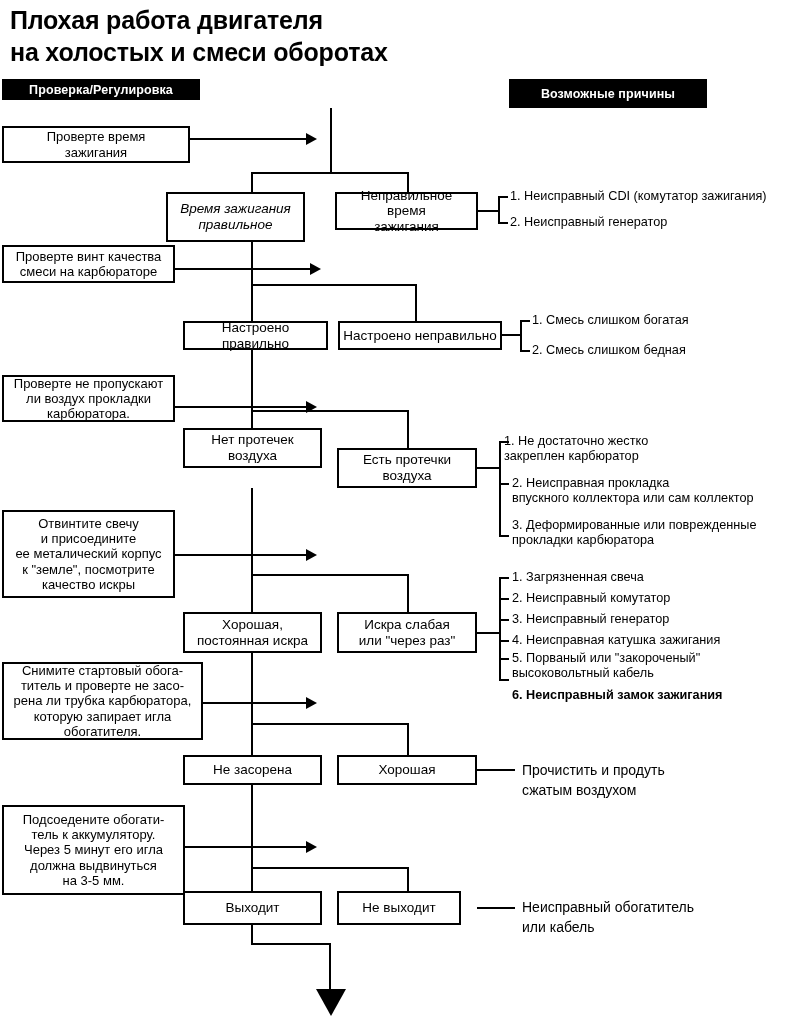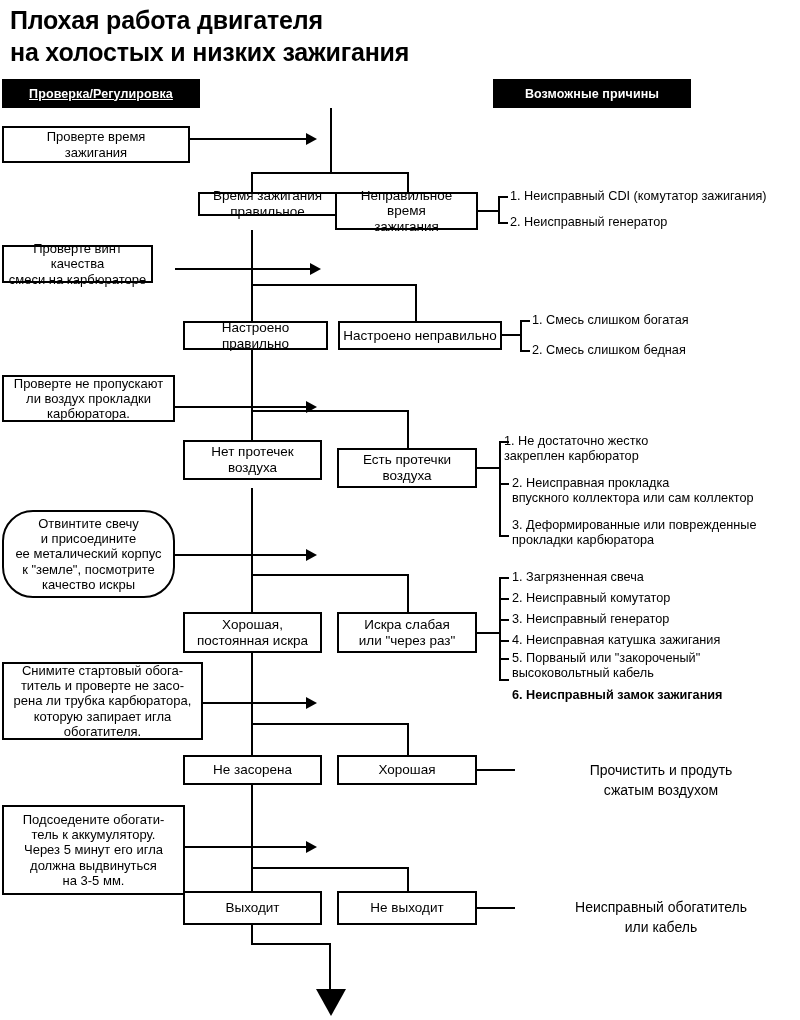--- a/index.html
+++ b/index.html
@@ -100,35 +100,35 @@
     font-size: 12.7px;
     line-height: 1.2;
     white-space: pre-line;
     text-align: left;
   }
   .cause-plain {
     position: absolute;
     font-size: 14px;
     line-height: 1.45;
     white-space: pre-line;
-    text-align: center;
+    text-align: left;
   }
 </style>
 </head>
 <body>
 
 <div class="canvas">
 
   <div class="title">
     <span>Плохая работа двигателя</span>
-    <span class="l2">на холостых и низких зажигания</span>
+    <span class="l2">на холостых и смеси оборотах</span>
   </div>
 
-  <div class="hdr" style="left:2px; top:79px; width:198px; height:29px;text-decoration:underline;">Проверка/Регулировка</div>
-  <div class="hdr" style="left:493px; top:79px; width:198px; height:29px;">Возможные причины</div>
+  <div class="hdr" style="left:2px; top:79px; width:198px; height:21px;">Проверка/Регулировка</div>
+  <div class="hdr" style="left:509px; top:79px; width:198px; height:29px;">Возможные причины</div>
 
   <div class="vline" style="left:330px; top:108px; height:66px;"></div>
 
   <div class="hline" style="left:251px; top:172px; width:158px;"></div>
   <div class="vline" style="left:251px; top:172px; height:22px;"></div>
   <div class="vline" style="left:407px; top:172px; height:22px;"></div>
 
   <div class="vline" style="left:251px; top:230px; height:56px;"></div>
 
   <div class="hline" style="left:251px; top:284px; width:166px;"></div>
@@ -162,32 +162,32 @@
   <div class="vline" style="left:251px; top:925px; height:20px;"></div>
   <div class="hline" style="left:251px; top:943px; width:80px;"></div>
   <div class="vline" style="left:329px; top:943px; height:48px;"></div>
   <div class="bigarrow" style="left:316px; top:989px;"></div>
 
   <div class="box" style="left:2px; top:126px; width:188px; height:37px;">Проверте время
 зажигания</div>
   <div class="hline" style="left:190px; top:138px; width:118px;"></div>
   <div class="arrow" style="left:306px; top:133px;"></div>
 
-  <div class="box" style="left:2px; top:245px; width:151px; height:38px;">Проверте винт качества
+  <div class="box" style="left:2px; top:245px; width:173px; height:38px;">Проверте винт качества
 смеси на карбюраторе</div>
   <div class="hline" style="left:175px; top:268px; width:137px;"></div>
   <div class="arrow" style="left:310px; top:263px;"></div>
 
   <div class="box" style="left:2px; top:375px; width:173px; height:47px;">Проверте не пропускают
 ли воздух прокладки
 карбюратора.</div>
   <div class="hline" style="left:175px; top:406px; width:133px;"></div>
   <div class="arrow" style="left:306px; top:401px;"></div>
 
-  <div class="box" style="left:2px; top:510px; width:173px; height:88px;border-radius:31px;">Отвинтите свечу
+  <div class="box" style="left:2px; top:510px; width:173px; height:88px;">Отвинтите свечу
 и присоедините
 ее металический корпус
 к "земле", посмотрите
 качество искры</div>
   <div class="hline" style="left:175px; top:554px; width:133px;"></div>
   <div class="arrow" style="left:306px; top:549px;"></div>
 
   <div class="box" style="left:2px; top:662px; width:201px; height:78px;">Снимите стартовый обога-
 титель и проверте не засо-
 рена ли трубка карбюратора,
@@ -197,42 +197,42 @@
   <div class="arrow" style="left:306px; top:697px;"></div>
 
   <div class="box" style="left:2px; top:805px; width:183px; height:90px;">Подсоедените обогати-
 тель к аккумулятору.
 Через 5 минут его игла
 должна выдвинуться
 на 3-5 мм.</div>
   <div class="hline" style="left:185px; top:846px; width:123px;"></div>
   <div class="arrow" style="left:306px; top:841px;"></div>
 
-  <div class="box sym" style="left:198px; top:192px; width:139px; height:24px;">Время зажигания
+  <div class="box sym" style="left:166px; top:192px; width:139px; height:50px;font-style:italic;">Время зажигания
 правильное</div>
   <div class="box sym" style="left:335px; top:192px; width:143px; height:38px;">Неправильное время
 зажигания</div>
 
   <div class="hline" style="left:478px; top:210px; width:22px;"></div>
   <div class="vline" style="left:498px; top:196px; height:28px;"></div>
   <div class="hline" style="left:498px; top:196px; width:10px;"></div>
   <div class="hline" style="left:498px; top:222px; width:10px;"></div>
   <div class="cause" style="left:510px; top:189px; width:290px;">1. Неисправный CDI (комутатор зажигания)</div>
   <div class="cause" style="left:510px; top:215px; width:290px;">2. Неисправный генератор</div>
 
   <div class="box sym" style="left:183px; top:321px; width:145px; height:29px;">Настроено правильно</div>
   <div class="box sym" style="left:338px; top:321px; width:164px; height:29px;">Настроено неправильно</div>
   <div class="hline" style="left:502px; top:334px; width:20px;"></div>
   <div class="vline" style="left:520px; top:320px; height:32px;"></div>
   <div class="hline" style="left:520px; top:320px; width:10px;"></div>
   <div class="hline" style="left:520px; top:350px; width:10px;"></div>
   <div class="cause" style="left:532px; top:313px; width:268px;">1. Смесь слишком богатая</div>
   <div class="cause" style="left:532px; top:343px; width:268px;">2. Смесь слишком бедная</div>
 
-  <div class="box sym" style="left:183px; top:440px; width:139px; height:40px;">Нет протечек
+  <div class="box sym" style="left:183px; top:428px; width:139px; height:40px;">Нет протечек
 воздуха</div>
   <div class="box sym" style="left:337px; top:448px; width:140px; height:40px;">Есть протечки
 воздуха</div>
   <div class="hline" style="left:477px; top:467px; width:24px;"></div>
   <div class="vline" style="left:499px; top:441px; height:96px;"></div>
   <div class="hline" style="left:499px; top:441px; width:10px;"></div>
   <div class="hline" style="left:499px; top:483px; width:10px;"></div>
   <div class="hline" style="left:499px; top:535px; width:10px;"></div>
   <div class="cause" style="left:504px; top:434px; width:288px;">1. Не достаточно жестко
 закреплен карбюратор</div>
@@ -261,18 +261,18 @@
      высоковольтный кабель</div>
   <div class="cause" style="left:512px; top:688px; width:288px;font-weight:bold;">6. Неисправный замок зажигания</div>
 
   <div class="box sym" style="left:183px; top:755px; width:139px; height:30px;">Не засорена</div>
   <div class="box sym" style="left:337px; top:755px; width:140px; height:30px;">Хорошая</div>
   <div class="hline" style="left:477px; top:769px; width:38px;"></div>
   <div class="cause-plain" style="left:522px; top:760px; width:278px;">Прочистить и продуть
 сжатым воздухом</div>
 
   <div class="box sym" style="left:183px; top:891px; width:139px; height:34px;">Выходит</div>
-  <div class="box sym" style="left:337px; top:891px; width:140px; height:34px;">Не выходит</div>
+  <div class="box sym" style="left:337px; top:891px; width:124px; height:34px;">Не выходит</div>
   <div class="hline" style="left:477px; top:907px; width:38px;"></div>
   <div class="cause-plain" style="left:522px; top:897px; width:278px;">Неисправный обогатитель
 или кабель</div>
 
 </div>
 
 </body></html>

